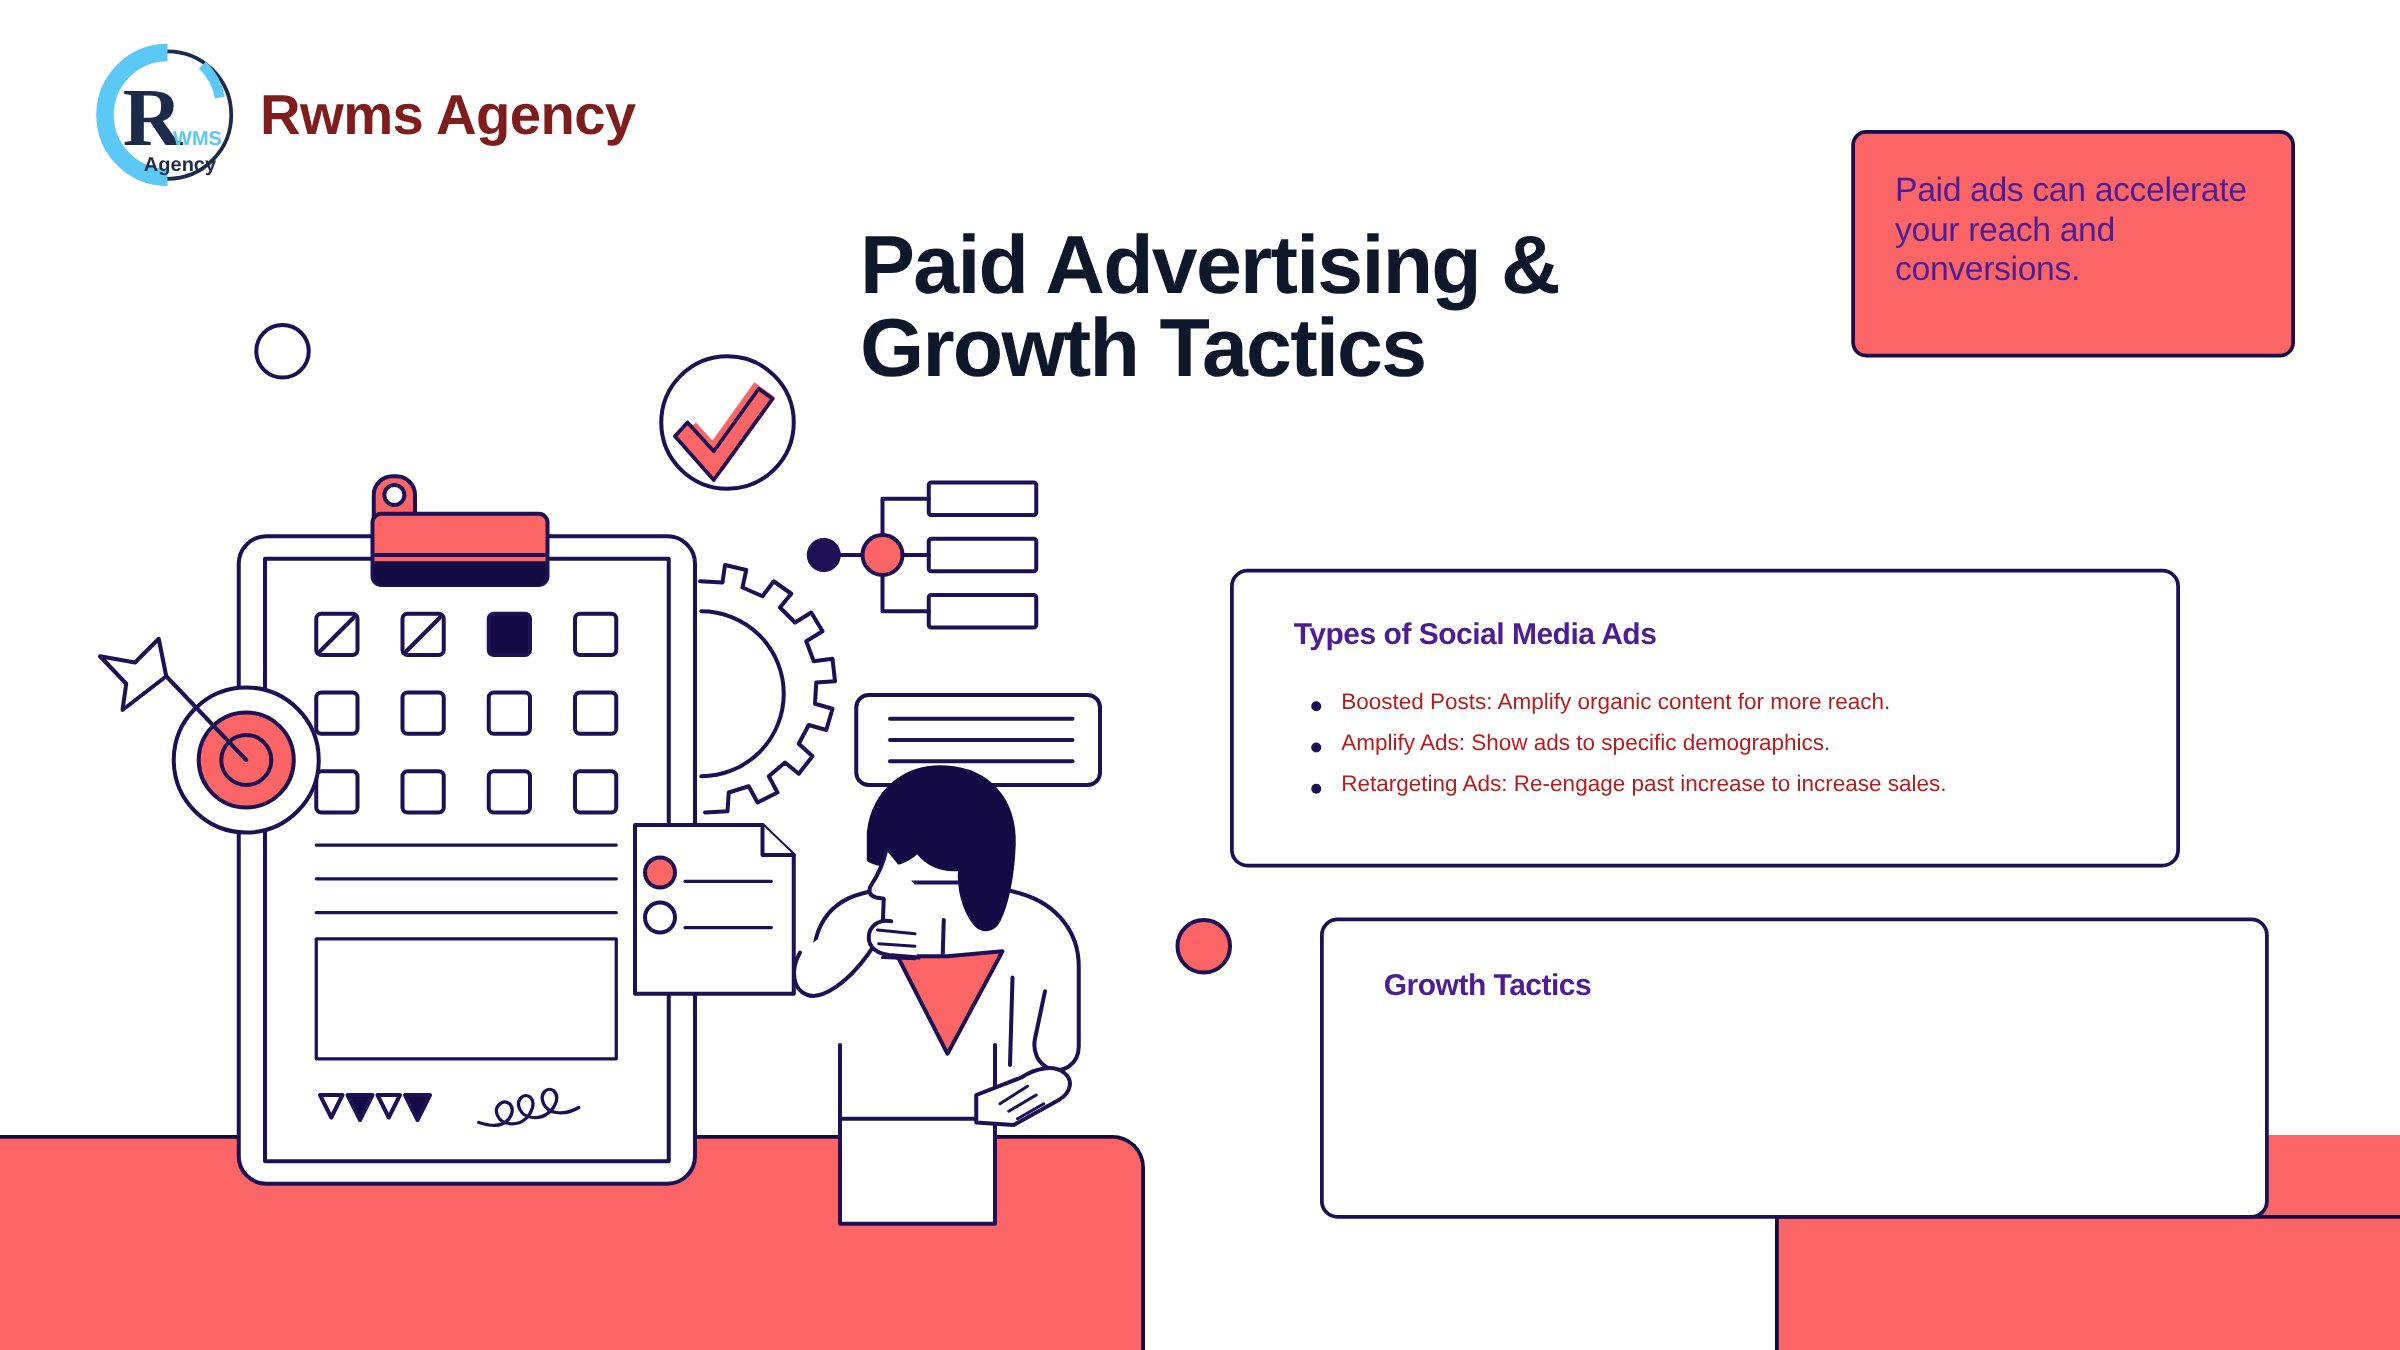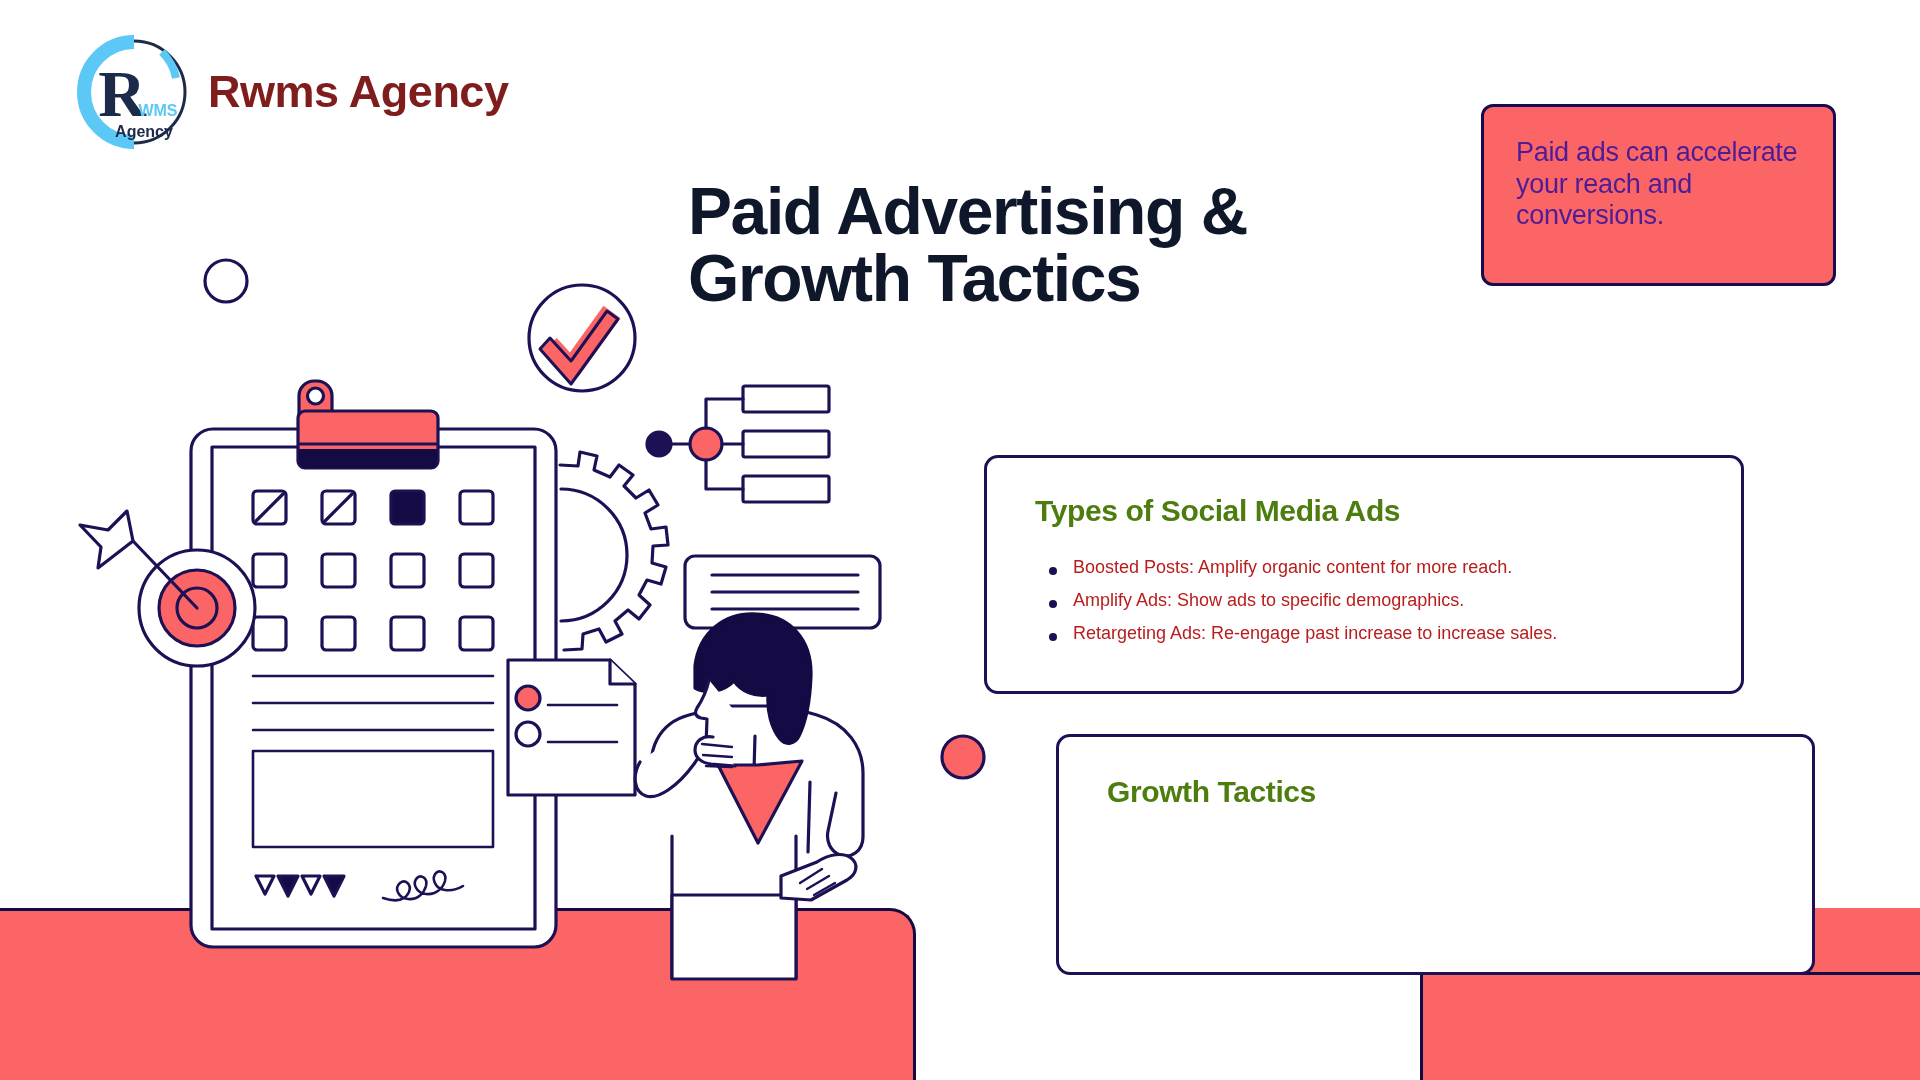--- a/index.html
+++ b/index.html
@@ -52,21 +52,21 @@
   }
 
   
   .card {
     position:absolute; background:#ffffff;
     border:3px solid #1d1055; border-radius:14px;
   }
   .card-a { left:984px; top:455px; width:760px; height:239px; padding:36px 40px 0 48px; }
   .card-b { left:1056px; top:734px; width:759px; height:241px; padding:38px 40px 0 48px; }
   .card-title {
-    font-size:30px; font-weight:bold; color:#4d7c0f; letter-spacing:-0.4px;
+    font-size:24px; font-weight:bold; color:#4c1d95; letter-spacing:-0.4px;
   }
   .card-list { list-style:none; margin-top:28px; }
   .card-b .card-list { margin-top:32px; }
   .card-list li {
     position:relative; padding-left:38px; margin-bottom:10px;
     font-size:18px; color:#b91c1c; line-height:1.28;
     font-family:"Liberation Sans Narrow","Liberation Sans", sans-serif;
   }
   .card-list li::before {
     content:""; position:absolute; left:14px; top:11px;

